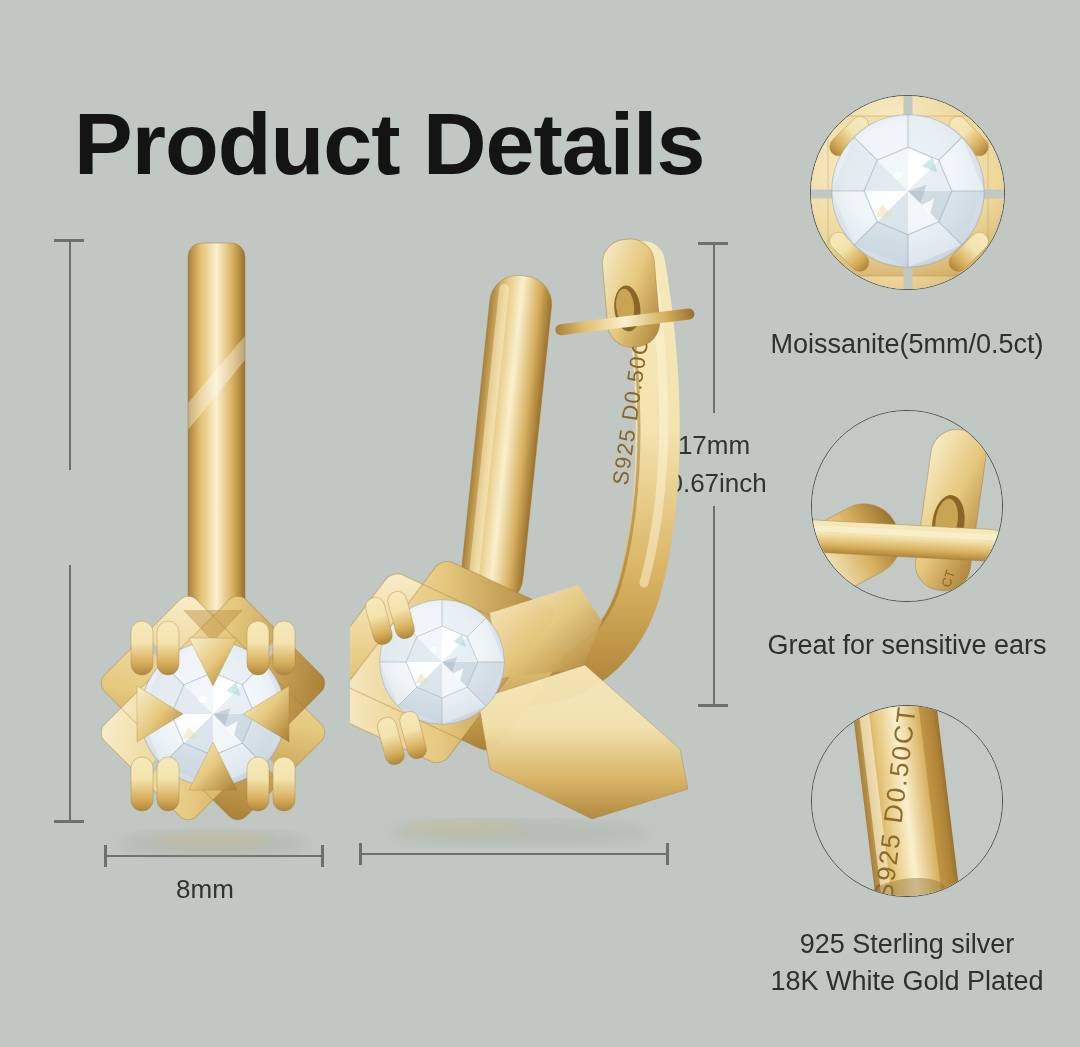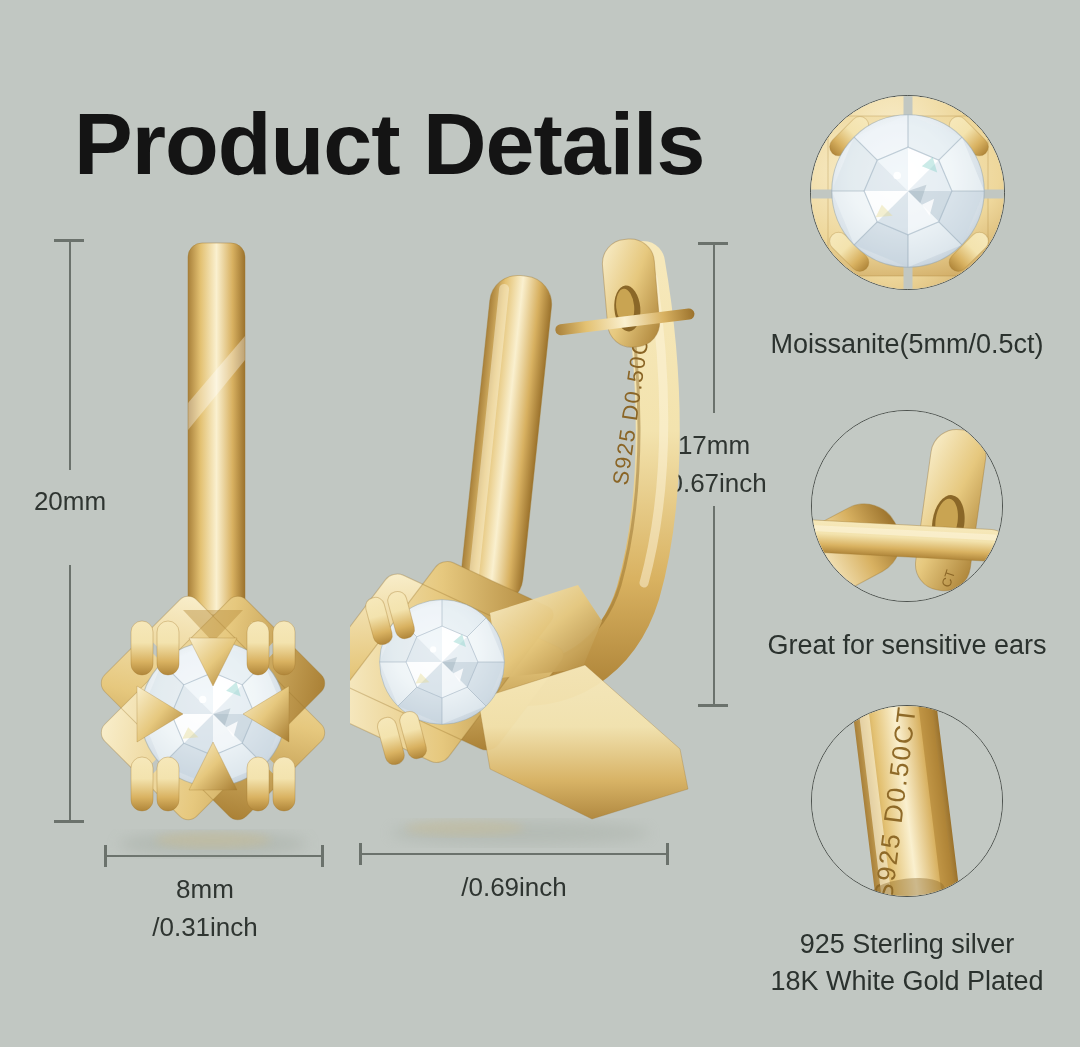--- a/index.html
+++ b/index.html
@@ -99,21 +99,20 @@
 </svg>
 
 <div class="canvas">
 
   <h1 class="abs title">Product Details</h1>
 
   <div>
     <div class="abs vcap" style="left:54px;top:239px"></div>
     <div class="abs vline" style="left:69px;top:242px;height:228px"></div>
     <div class="abs dim-label" style="left:0px;top:482px;width:140px">
-      <div>20mm</div>
     </div>
     <div class="abs vline" style="left:69px;top:565px;height:255px"></div>
     <div class="abs vcap" style="left:54px;top:820px"></div>
   </div>
 
   <div>
     <div class="abs vcap" style="left:698px;top:242px"></div>
     <div class="abs vline" style="left:713px;top:244px;height:169px"></div>
     <div class="abs dim-label" style="left:644px;top:426px;width:140px">
       <div>17mm</div>
@@ -122,30 +121,28 @@
     <div class="abs vline" style="left:713px;top:506px;height:198px"></div>
     <div class="abs vcap" style="left:698px;top:704px"></div>
   </div>
 
   <div>
     <div class="abs hcap" style="left:104px;top:845px"></div>
     <div class="abs hline" style="left:104px;top:855px;width:219px"></div>
     <div class="abs hcap" style="left:321px;top:845px"></div>
     <div class="abs dim-label" style="left:105px;top:870px;width:200px">
       <div>8mm</div>
-      <div>/0.31inch</div>
     </div>
   </div>
 
   <div>
     <div class="abs hcap" style="left:359px;top:843px"></div>
     <div class="abs hline" style="left:359px;top:853px;width:310px"></div>
     <div class="abs hcap" style="left:666px;top:843px"></div>
     <div class="abs dim-label" style="left:414px;top:868px;width:200px">
-      <div>/0.69inch</div>
     </div>
   </div>
 
   <svg class="abs" style="left:85px;top:238px" width="255" height="625">
     <ellipse cx="128" cy="606" rx="95" ry="12" fill="#9aa298" opacity="0.35" filter="url(#blur7)"></ellipse>
     <ellipse cx="128" cy="602" rx="58" ry="8" fill="#cdbd8d" opacity="0.4" filter="url(#blur4)"></ellipse>
 
     <rect x="103" y="5" width="57" height="372" rx="14" fill="url(#goldH)"></rect>
     <polygon points="103,165 160,98 160,122 103,192" fill="#ffffff" opacity="0.35"></polygon>
     <rect x="103" y="5" width="57" height="372" rx="14" fill="none" stroke="#a07a30" stroke-width="1" opacity="0.45"></rect>

